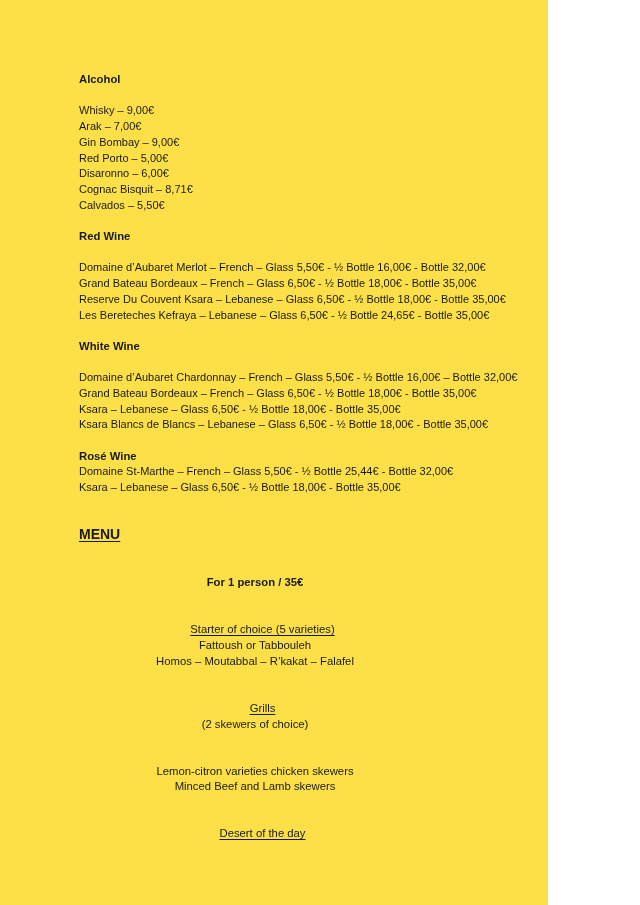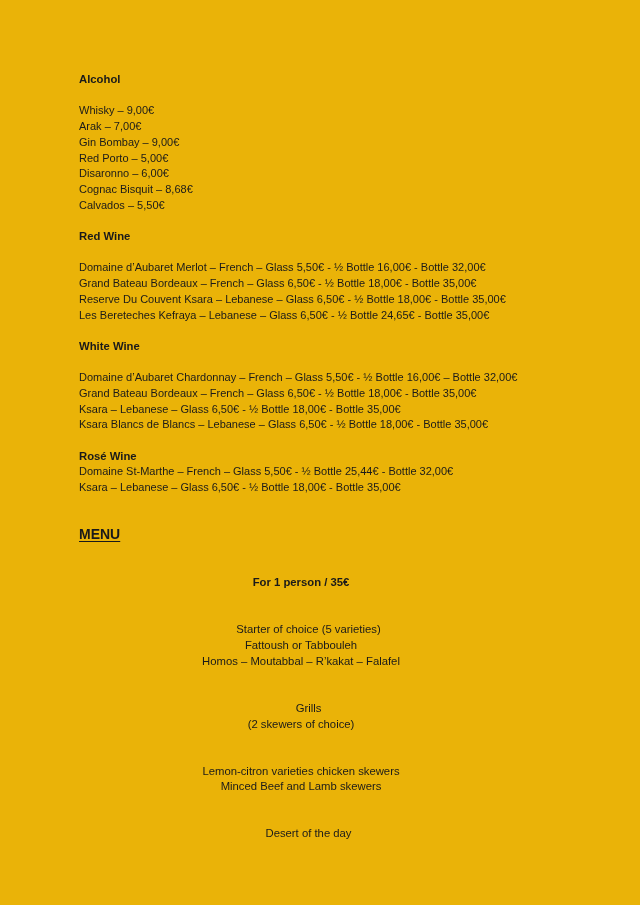--- a/index.html
+++ b/index.html
@@ -10,23 +10,23 @@
   body {
     width: 640px;
     height: 905px;
     background: #ffffff;
     font-family: "Liberation Sans", sans-serif;
     color: #1a1a1a;
     overflow: hidden;
   }
   .page {
     position: relative;
-    width: 640px;
+    width: 548px;
     height: 905px;
-    background: #eab308;
+    background: #fde047;
     box-sizing: border-box;
     padding: 72px 79px 0 79px;
   }
   .doc {
     font-size: 11.3px;
     line-height: 15.7px;
   }
   .section-heading {
     font-weight: bold;
     font-size: 11.3px;
@@ -57,20 +57,21 @@
     text-align: center;
     font-size: 11.3px;
     line-height: 15.7px;
     white-space: pre;
   }
   .centered.bold {
     font-weight: bold;
   }
   .centered .u,
   .u {
+    text-decoration: underline;
     text-underline-offset: 1.5px;
     margin-left: 15px;
   }
   .menu-block {
     
     margin-left: -79px;
     margin-right: -79px;
     padding-left: 41px;
     padding-right: 79px;
   }
@@ -81,21 +82,21 @@
 <div class="page">
   <div class="doc">
 
     <div class="section-heading">Alcohol</div>
     <div class="spacer">&nbsp;</div>
     <div class="line">Whisky – 9,00€</div>
     <div class="line">Arak – 7,00€</div>
     <div class="line">Gin Bombay – 9,00€</div>
     <div class="line">Red Porto – 5,00€</div>
     <div class="line">Disaronno – 6,00€</div>
-    <div class="line">Cognac Bisquit – 8,68€</div>
+    <div class="line">Cognac Bisquit – 8,71€</div>
     <div class="line">Calvados – 5,50€</div>
     <div class="spacer">&nbsp;</div>
 
     <div class="section-heading">Red Wine</div>
     <div class="spacer">&nbsp;</div>
     <div class="line">Domaine d’Aubaret Merlot – French – Glass 5,50€ - ½ Bottle 16,00€ - Bottle 32,00€</div>
     <div class="line">Grand Bateau Bordeaux – French – Glass 6,50€ - ½ Bottle 18,00€ - Bottle 35,00€</div>
     <div class="line">Reserve Du Couvent Ksara – Lebanese – Glass 6,50€ - ½ Bottle 18,00€ - Bottle 35,00€</div>
     <div class="line">Les Bereteches Kefraya – Lebanese – Glass 6,50€ - ½ Bottle 24,65€ - Bottle 35,00€</div>
     <div class="spacer">&nbsp;</div>

